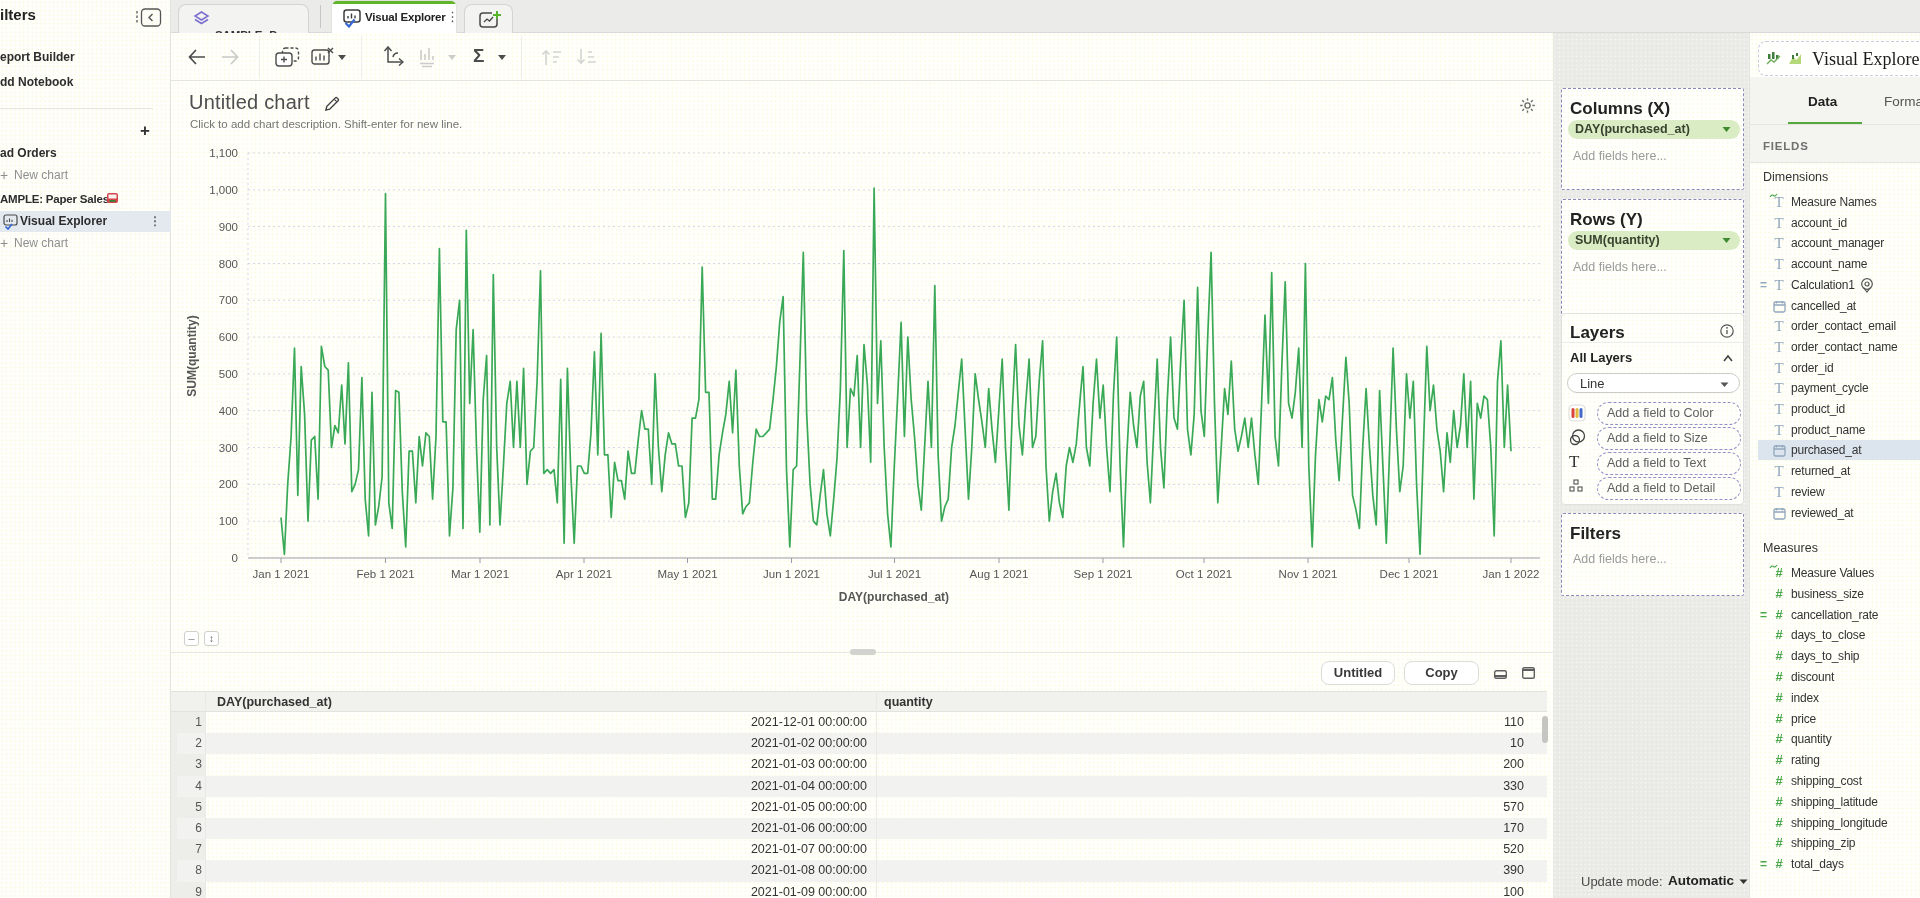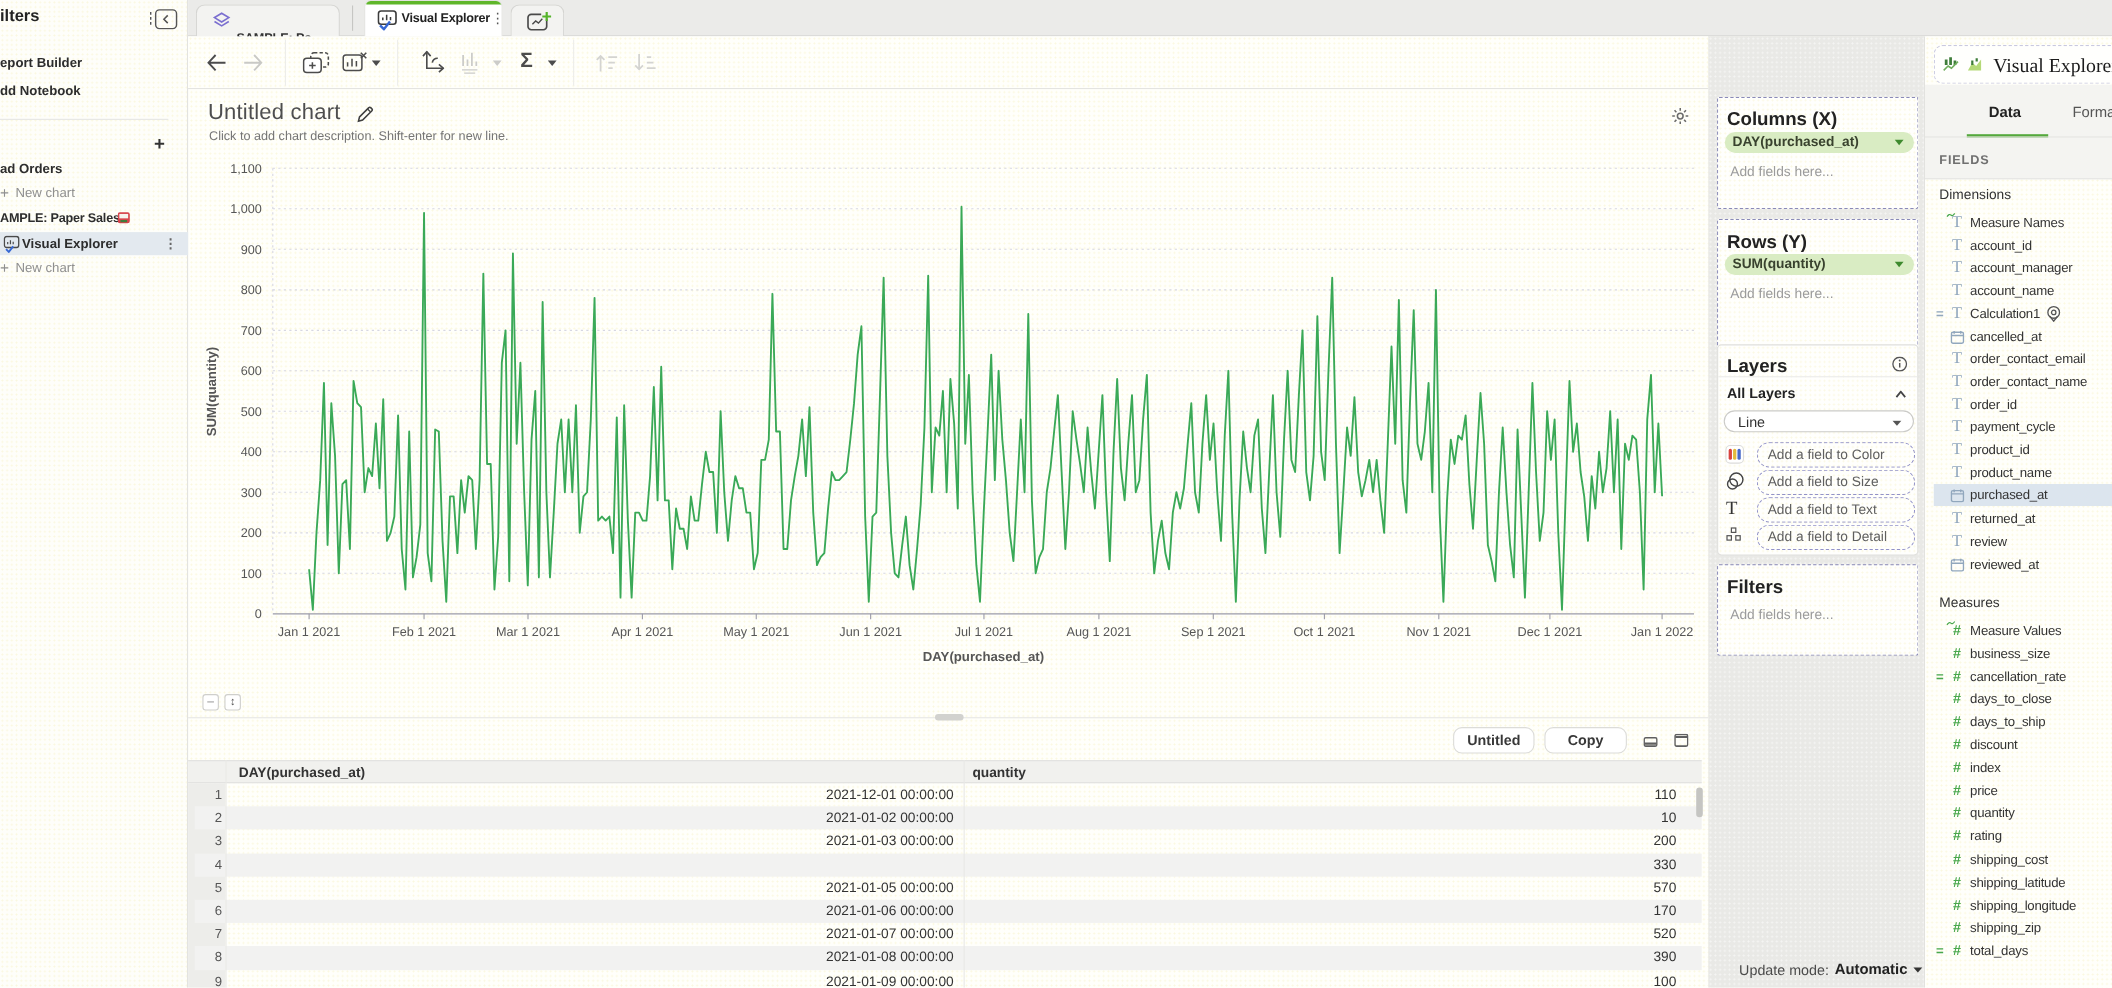--- a/index.html
+++ b/index.html
@@ -282,20 +282,21 @@
         <span class="tdate">2021-01-02 00:00:00</span>
         <span class="tqty">10</span>
       </div>
 <div class="trow" style="top:63.4px;height:21.2px;">
         <span class="tnum">3</span>
         <span class="tdate">2021-01-03 00:00:00</span>
         <span class="tqty">200</span>
       </div>
 <div class="trow even" style="top:84.6px;height:21.2px;">
         <span class="tnum">4</span>
+        <span class="tdate">2021-01-04 00:00:00</span>
         <span class="tqty">330</span>
       </div>
 <div class="trow" style="top:105.8px;height:21.2px;">
         <span class="tnum">5</span>
         <span class="tdate">2021-01-05 00:00:00</span>
         <span class="tqty">570</span>
       </div>
 <div class="trow even" style="top:127.0px;height:21.2px;">
         <span class="tnum">6</span>
         <span class="tdate">2021-01-06 00:00:00</span>

